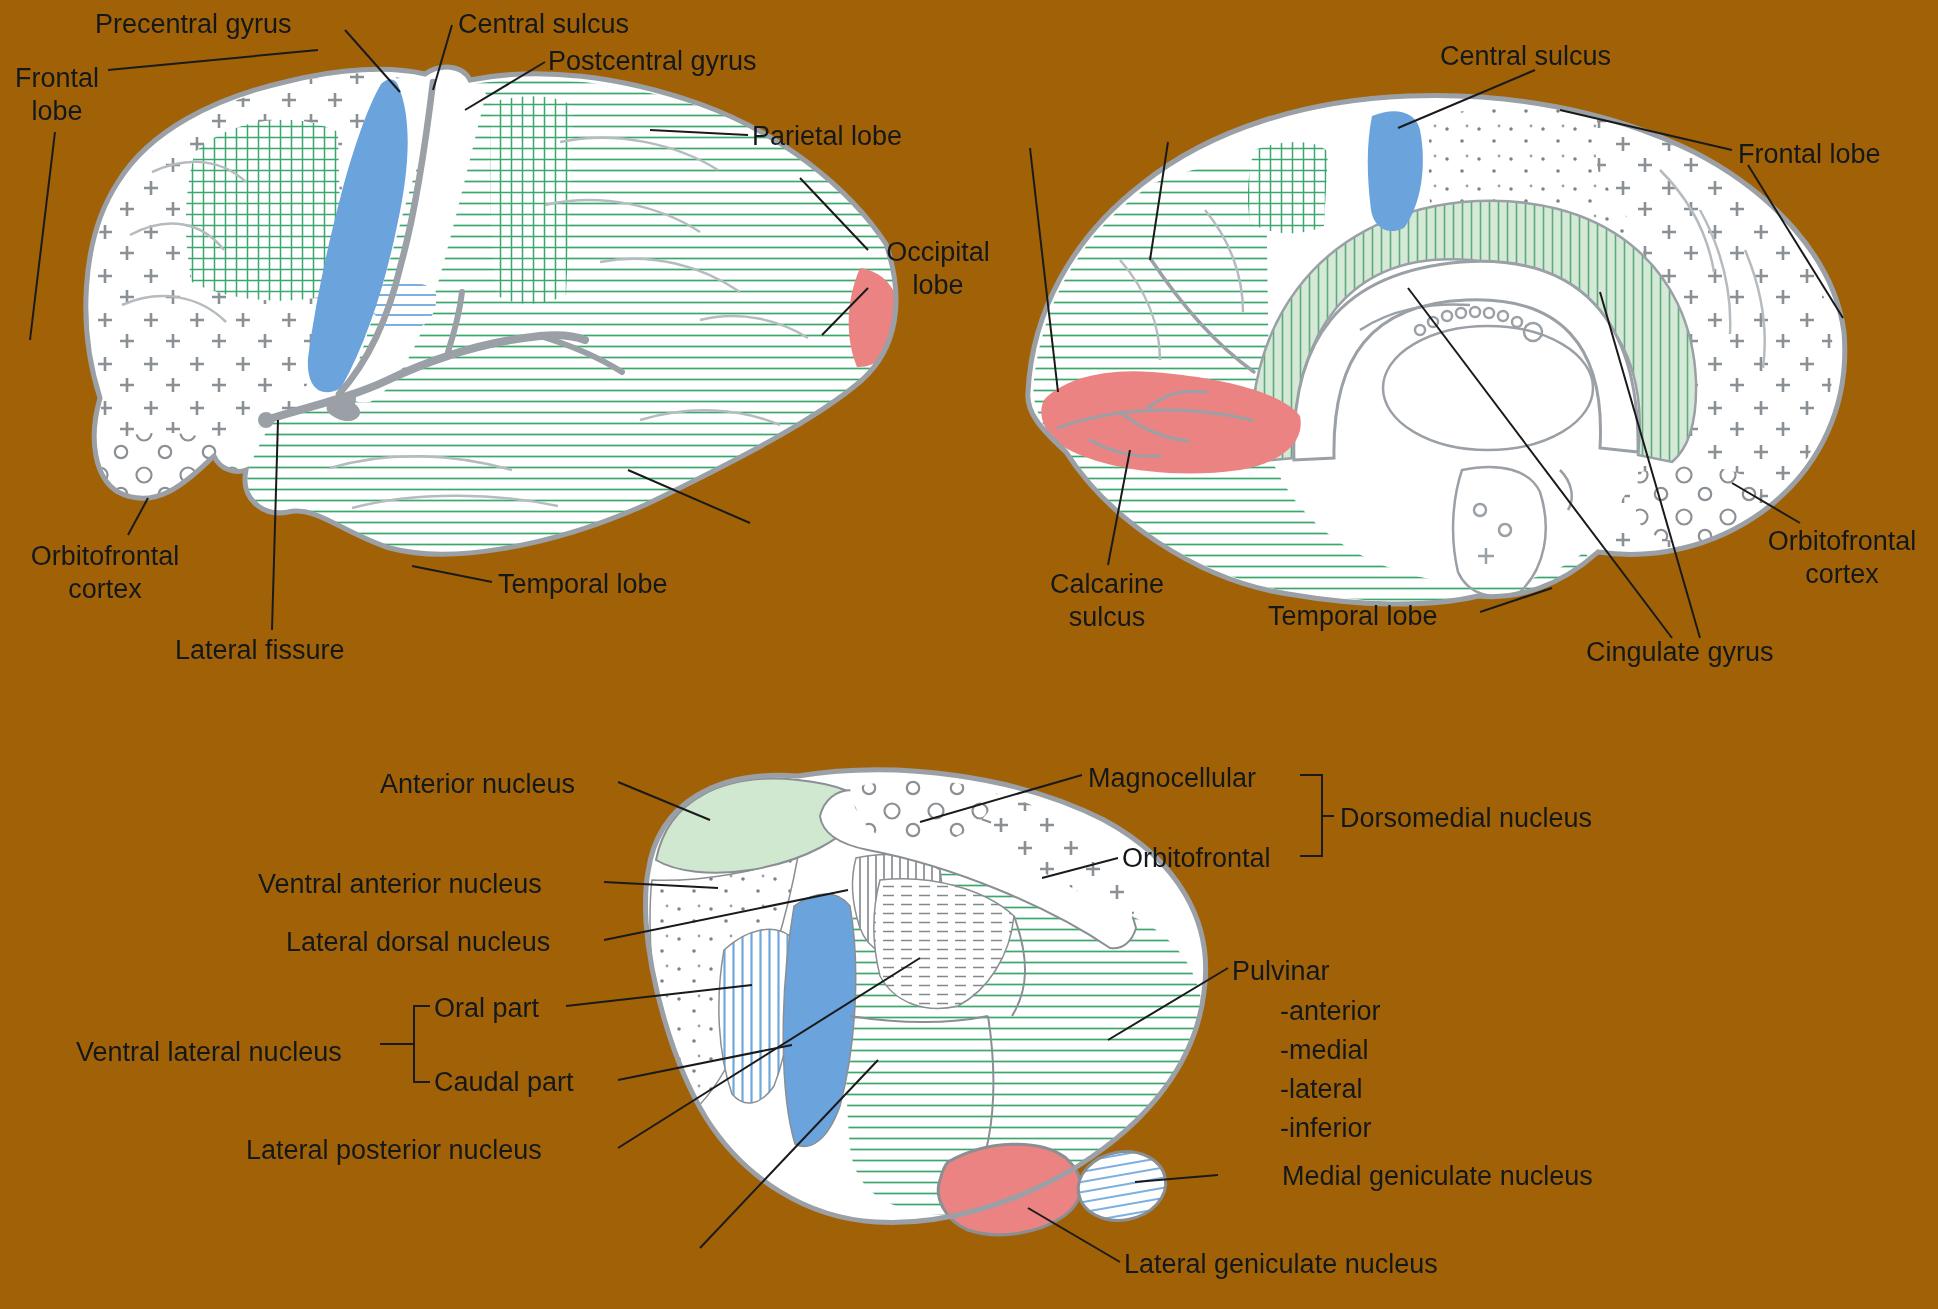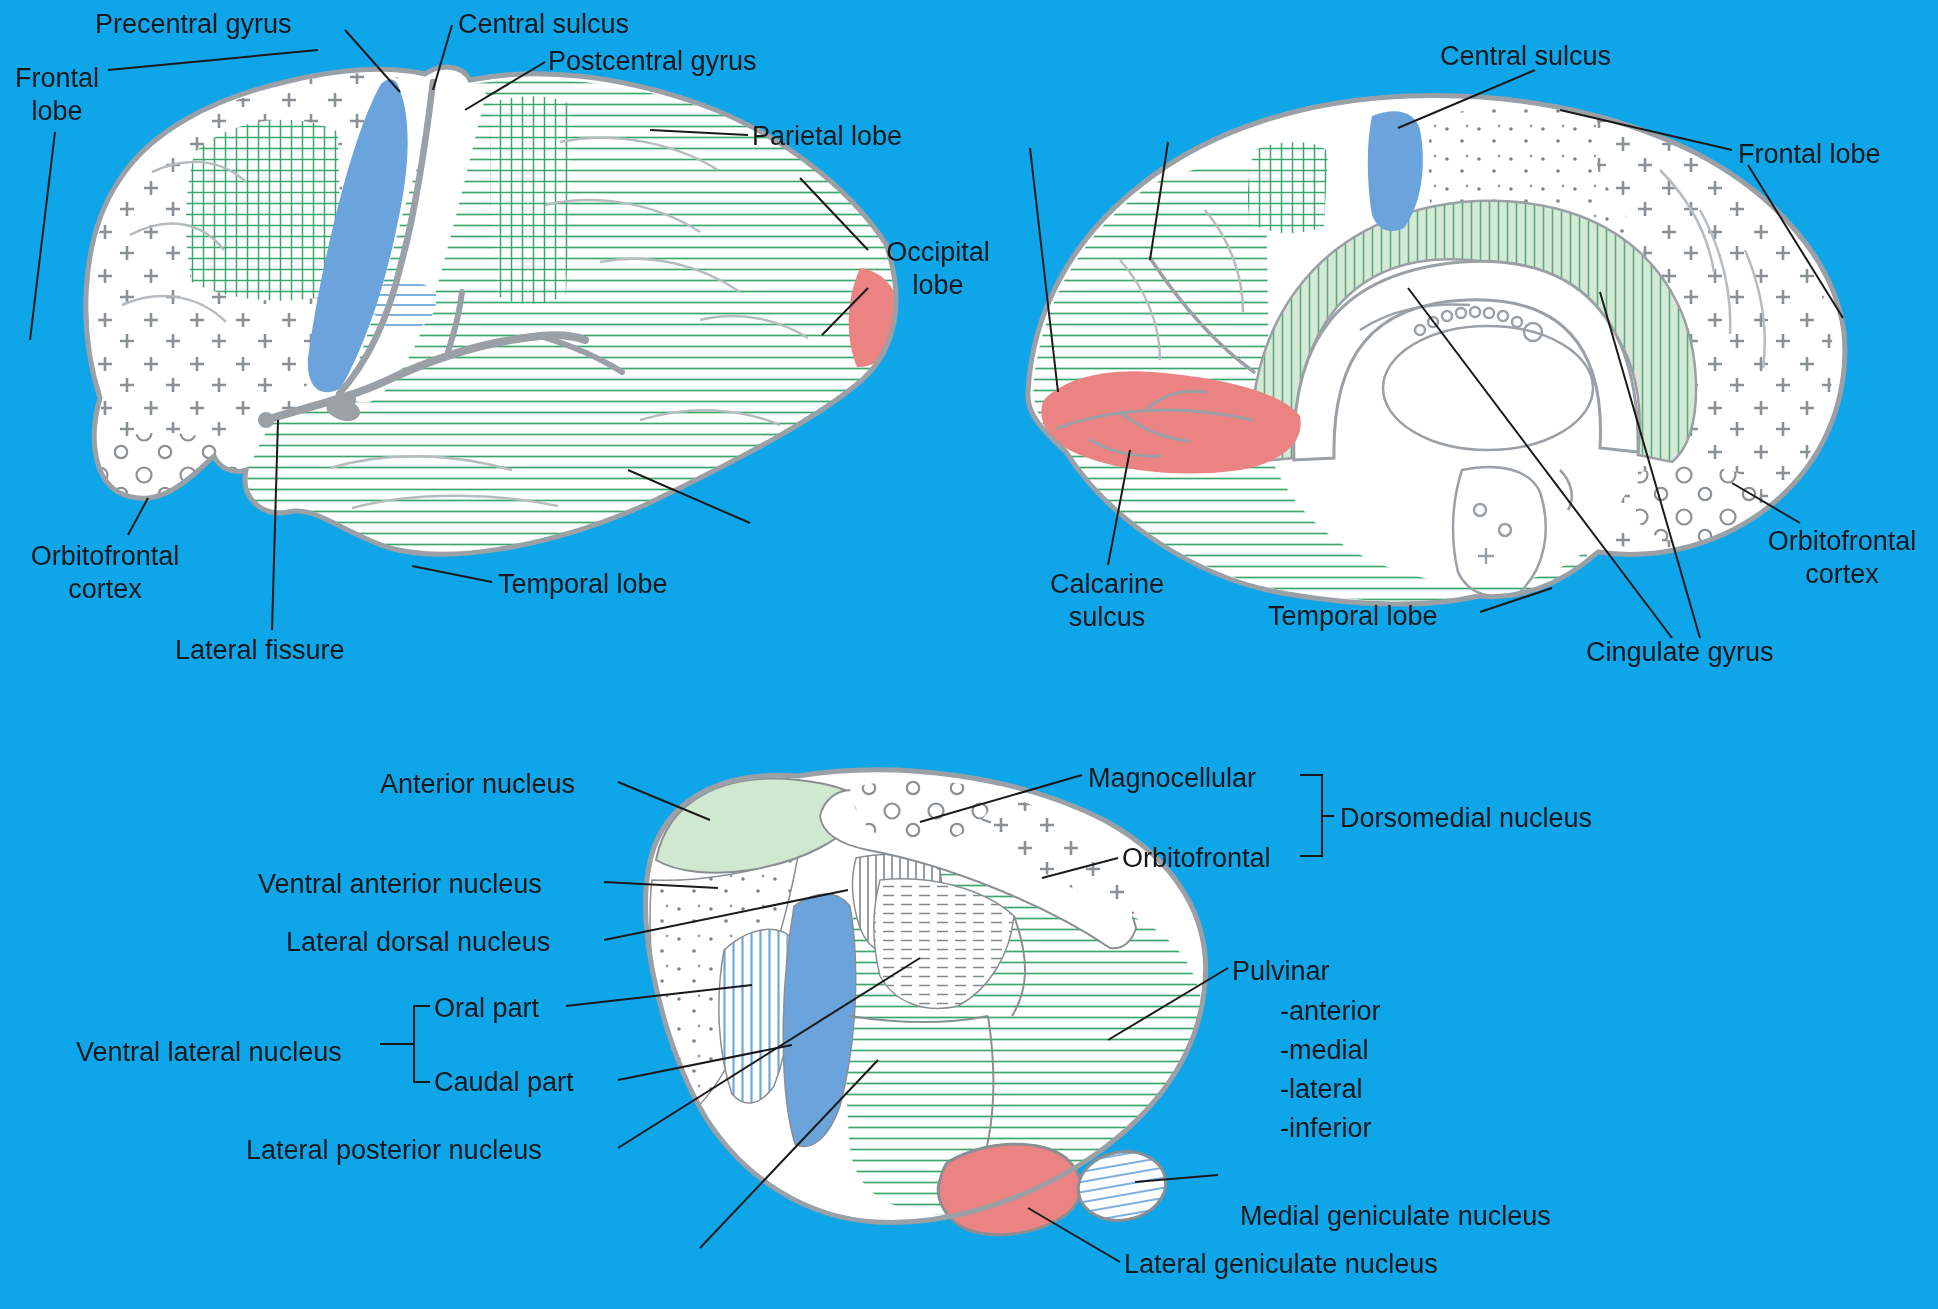--- a/index.html
+++ b/index.html
@@ -1,19 +1,19 @@
 <!DOCTYPE html>
 <html><head>
 <meta charset="utf-8">
 <style>
   html,body{margin:0;padding:0;background:#fff;}
   #fig{
     position:relative;
     width:1938px;height:1309px;
-    background:#0ea5e9;
+    background:#a16207;
     font-family:"Liberation Sans", sans-serif;
     overflow:hidden;
   }
   #art{position:absolute;left:0;top:0;}
   .lbl{
     position:absolute;
     font-size:27px;
     line-height:1.22;
     color:#15181b;
     white-space:nowrap;
@@ -266,16 +266,16 @@
 <div class="lbl" style="left:434px;top:1066px;">Caudal part</div>
 <div class="lbl" style="left:246px;top:1134px;">Lateral posterior nucleus</div>
 <div class="lbl" style="left:1088px;top:762px;">Magnocellular</div>
 <div class="lbl" style="left:1122px;top:842px;">Orbitofrontal</div>
 <div class="lbl" style="left:1340px;top:802px;">Dorsomedial nucleus</div>
 <div class="lbl" style="left:1232px;top:955px;">Pulvinar</div>
 <div class="lbl" style="left:1280px;top:995px;">-anterior</div>
 <div class="lbl" style="left:1280px;top:1034px;">-medial</div>
 <div class="lbl" style="left:1280px;top:1073px;">-lateral</div>
 <div class="lbl" style="left:1280px;top:1112px;">-inferior</div>
-<div class="lbl" style="left:1240px;top:1160px;margin-top:40px;">Medial geniculate nucleus</div>
+<div class="lbl" style="left:1282px;top:1160px;">Medial geniculate nucleus</div>
 <div class="lbl" style="left:1124px;top:1248px;">Lateral geniculate nucleus</div>
 
 </div>
 
 </body></html>

